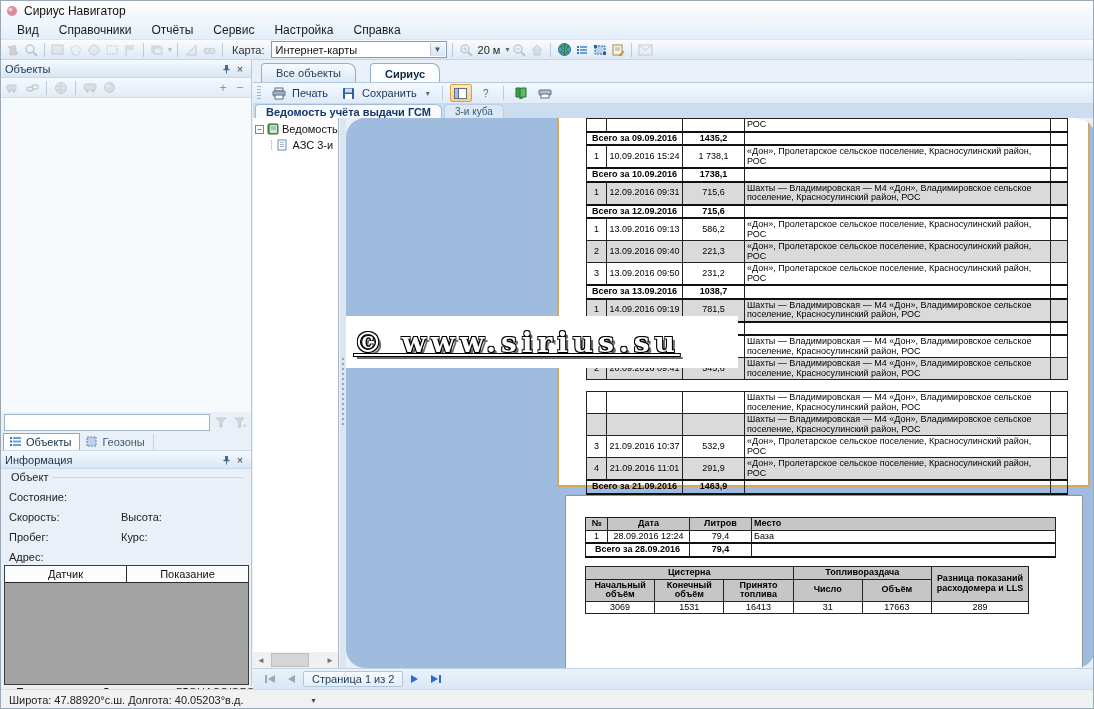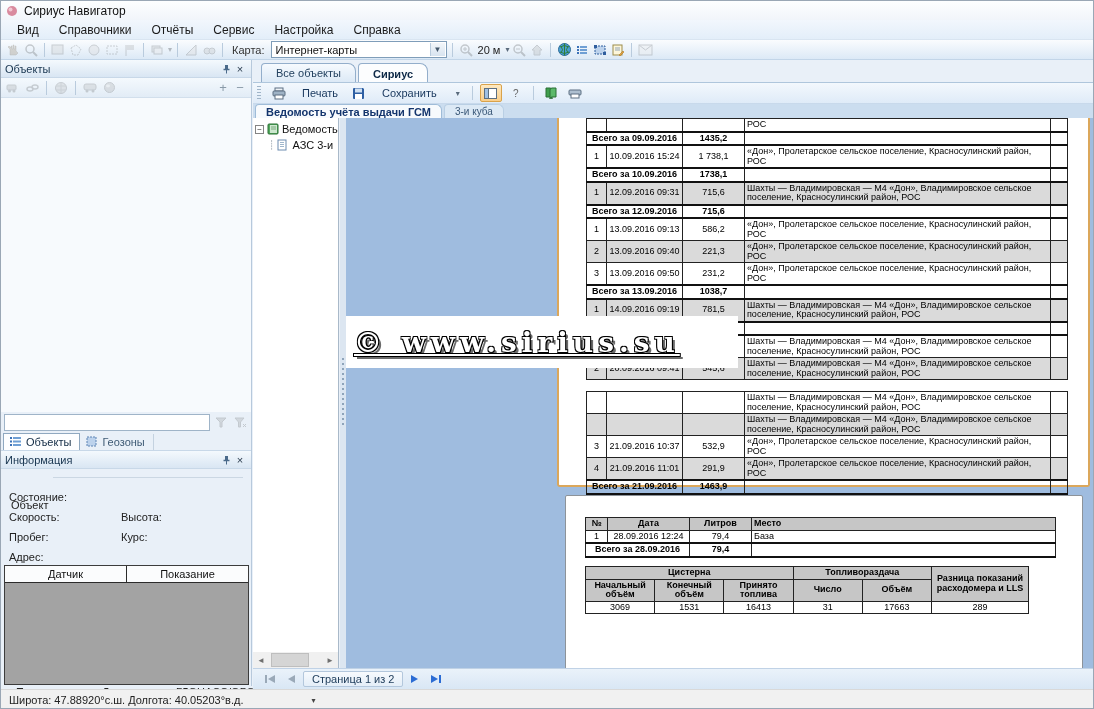--- a/index.html
+++ b/index.html
@@ -29,56 +29,56 @@
   .plusminus{font-size:13px;color:#8a9aa8;width:14px;text-align:center;}
   #objlist{position:absolute;left:0;top:38px;width:250px;height:314px;background:#F7FAFD;}
   #filterrow{position:absolute;left:0;top:352px;width:250px;height:20px;display:flex;align-items:center;padding:0 3px;gap:3px;}
   #filterinput{flex:1;height:17px;border:1px solid #9FB4C8;background:#fff;font-size:11px;padding:0 3px;}
   #lefttabs{position:absolute;left:0;top:372px;width:250px;height:19px;display:flex;align-items:flex-end;padding-left:2px;border-bottom:1px solid #C8D8E8;}
   .ltab{display:flex;align-items:center;gap:4px;font-size:11px;padding:2px 8px 2px 6px;color:#1b3least;}
   .ltab-active{background:#FDFEFF;border:1px solid #8FA8C0;border-bottom:none;color:#102a44;}
   .ltab-inactive{color:#3e5a74;border-right:1px solid #C4D2E0;}
   #infoheader{position:absolute;left:0;top:391px;width:250px;}
   #infobody{position:absolute;left:0;top:409px;width:250px;height:279px;background:#E9F0F8;font-size:11px;color:#222;}
-  .grouplabel{position:absolute;left:10px;top:2px;font-size:11px;color:#1c3least;margin-top:28px;}
+  .grouplabel{position:absolute;left:10px;top:2px;font-size:11px;color:#1c3least;}
   .gline{position:absolute;left:52px;right:8px;top:8px;height:1px;background:#CBD7E3;}
   .infofield{position:absolute;font-size:11px;color:#222;}
   #sensors{position:absolute;left:3px;top:96px;width:245px;height:120px;border:1px solid #3c3c3c;background:#A3A3A3;}
   #sensors .shead{display:flex;height:17px;background:#FBFCFD;border-bottom:1px solid #2b2b2b;}
   #sensors .shead div{flex:1;display:flex;align-items:center;justify-content:center;font-size:11px;color:#111;}
   #sensors .shead div:first-child{border-right:1px solid #2b2b2b;}
   .groupbox{position:absolute;border:1px solid #C7D2DE;border-radius:2px;height:50px;}
   .groupbox>span{position:absolute;top:-7px;left:5px;background:#E9F0F8;padding:0 3px;font-size:11px;color:#222;}
   
   #statusbar{position:absolute;left:0;top:688px;width:1094px;height:21px;background:#F1F1F1;border-top:1px solid #D9D9D9;display:flex;align-items:center;font-size:11px;color:#222;padding-left:8px;gap:8px;}
   
-  #doctabs{position:absolute;left:252px;top:59px;width:842px;height:22px;display:flex;align-items:flex-end;padding-left:8px;gap:2px;background:#E9F0F8;}
+  #doctabs{position:absolute;left:252px;top:59px;width:842px;height:22px;display:flex;align-items:flex-end;padding-left:8px;gap:14px;background:#E9F0F8;}
   .dtab{font-size:11px;padding:3px 14px;border:1px solid #93AECB;border-bottom:none;border-radius:4px 8px 0 0;background:linear-gradient(#F6FAFE,#DCE9F6);color:#23415f;}
   .dtab-active{background:#FCFDFE;font-weight:bold;color:#0d2846;position:relative;top:1px;padding-top:4px;}
   #reporttoolbar{position:absolute;left:252px;top:81px;width:842px;height:22px;background:linear-gradient(#F3F8FD,#DFEBF8);border-top:1px solid #AFC6DC;border-bottom:1px solid #C8D9EB;display:flex;align-items:center;gap:4px;padding-left:4px;}
   .grip{width:4px;height:14px;background:repeating-linear-gradient(#9FB4C8 0 1px,transparent 1px 3px);margin-right:2px;}
-  .rbtn{display:flex;align-items:center;gap:18px;padding:2px 5px;font-size:11px;color:#17365c;border-radius:2px;}
+  .rbtn{display:flex;align-items:center;gap:8px;padding:2px 5px;font-size:11px;color:#17365c;border-radius:2px;}
   .togglebtn{width:22px;height:18px;background:linear-gradient(#FEE9C1,#F9CE8A);border:1px solid #D9A24A;border-radius:2px;display:flex;align-items:center;justify-content:center;}
   .sqbtn{width:20px;height:18px;border:1px solid transparent;border-radius:2px;display:flex;align-items:center;justify-content:center;font-size:10px;color:#666;}
   #reporttabs{position:absolute;left:252px;top:103px;width:842px;height:14px;background:#CBDDEF;display:flex;align-items:stretch;padding-left:2px;}
   .reptab{font-size:11px;display:flex;align-items:center;padding:0 10px;border-radius:4px 6px 0 0;}
   .reptab-active{background:#F7FAFD;font-weight:bold;color:#14356d;border:1px solid #9FBCD8;border-bottom:none;}
   .reptab-sec{background:#DCE9F5;color:#3a5878;font-size:10px;margin-left:2px;border:1px solid #B9CFE4;border-bottom:none;}
   
   #treepanel{position:absolute;left:252px;top:117px;width:86px;height:550px;background:#FFFFFF;border-right:1px solid #A9B9C9;overflow:hidden;}
   .treeitem{display:flex;align-items:center;gap:3px;height:16px;font-size:11px;color:#111;white-space:nowrap;overflow:hidden;}
   .expander{width:9px;height:9px;border:1px solid #848484;background:#fff;display:flex;align-items:center;justify-content:center;font-size:8px;line-height:7px;color:#333;flex:none;}
   #treehscroll{position:absolute;left:0;bottom:0;width:85px;height:16px;background:#F0F0F0;display:flex;align-items:center;}
   .scrbtn{width:16px;height:16px;display:flex;align-items:center;justify-content:center;font-size:8px;color:#6f6f6f;background:#F0F0F0;}
   .scrthumb{width:38px;height:14px;background:#D5D5D5;border:1px solid #BEBEBE;margin-left:2px;}
   .scrtrack{flex:1;}
   #splitter{position:absolute;left:339px;top:117px;width:6px;height:550px;background:#DCE6F1;}
   #splitter::before{content:"";position:absolute;left:2px;top:240px;width:2px;height:70px;background:repeating-linear-gradient(#8fa4ba 0 2px,transparent 2px 5px);}
   
-  #viewer{position:absolute;left:345px;top:117px;width:749px;height:550px;background:#9FBCDF;overflow:hidden;}
+  #viewer{position:absolute;left:345px;top:117px;width:749px;height:550px;background:#9FBCDF;overflow:hidden;border-radius:19px;}
   #page1{position:absolute;left:211px;top:0;width:533px;height:369px;background:#fff;border-left:2px solid #DBA75B;border-right:2px solid #DBA75B;border-bottom:2px solid #DBA75B;border-radius:0 0 3px 3px;}
   #page2{position:absolute;left:219px;top:377px;width:518px;height:200px;background:#fff;border:1px solid #8D9399;border-radius:2px;}
   table.rep{border-collapse:collapse;table-layout:fixed;font-family:"Liberation Serif",serif;font-size:9px;line-height:9.5px;color:#000;}
   table.rep td,table.rep th{border:1px solid #222;padding:1px 2px;overflow:hidden;vertical-align:middle;}
   #table1{position:absolute;left:27px;top:0;width:481px;}
   #table1 td.c-num{width:20px;text-align:center;}
   #table1 td.c-date{width:76px;text-align:center;}
   #table1 td.c-litres{width:62px;text-align:center;}
   #table1 td.c-place{width:306px;text-align:left;}
   #table1 td.c-x{width:17px;}

